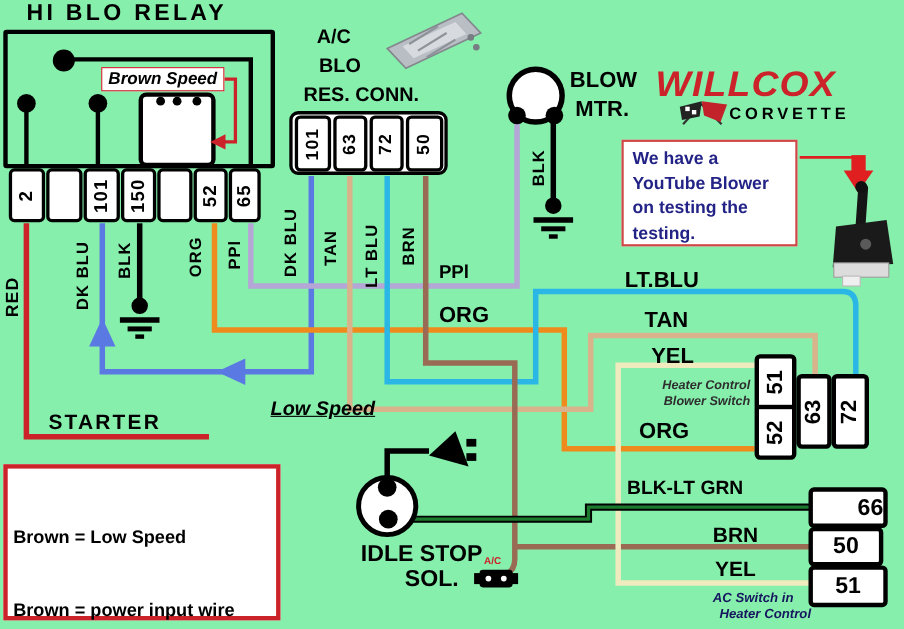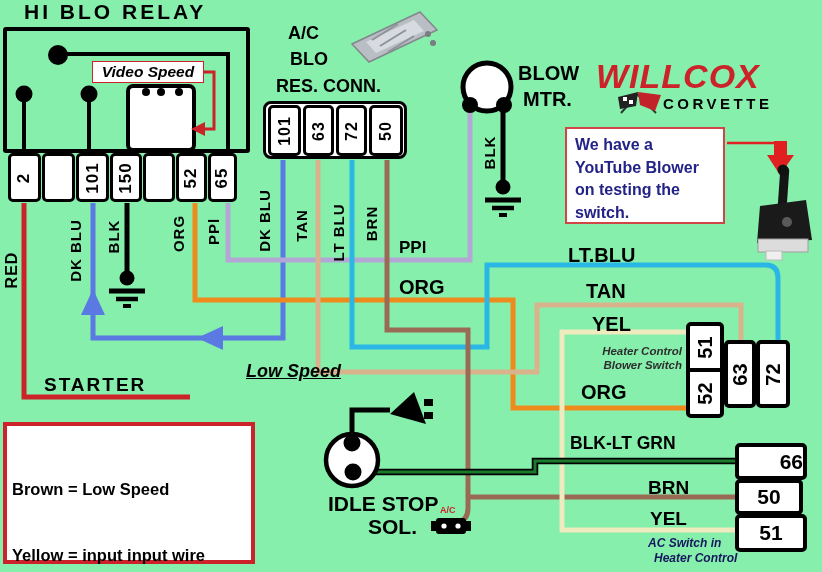--- a/index.html
+++ b/index.html
@@ -146,21 +146,21 @@
       <circle cx="783" cy="170" r="5.5" fill="#111"></circle>
       <polygon points="760,206 806,200 812,240 757,243" fill="#1a1a1a"></polygon>
       <circle cx="787" cy="222" r="5" fill="#5a5a5a"></circle>
       <rect x="758" y="239" width="50" height="13" fill="#dcdcdc" stroke="#9e9e9e"></rect>
       <rect x="766" y="251" width="16" height="9" fill="#efefef" stroke="#bbb"></rect>
     </g>
   </svg>
 
   <div class="lbl" style="left:24px;top:0px;font-size:21px;letter-spacing:3px;">HI BLO RELAY</div>
   <div class="box-outline" style="left:3px;top:27px;width:239px;height:118px;"></div>
-  <div class="hs-box" style="left:92px;top:61px;width:110px;height:20px;">Video Speed</div>
+  <div class="hs-box" style="left:92px;top:61px;width:110px;height:20px;">Brown Speed</div>
 
   <div class="term" style="left:8px;top:153px;width:27px;height:43px;">
       <span>2</span>
     </div>
   <div class="term" style="left:42px;top:153px;width:27px;height:43px;">
       <span></span>
     </div>
   <div class="term" style="left:76px;top:153px;width:27px;height:43px;">
       <span>101</span>
     </div>
@@ -231,21 +231,21 @@
       <span>BLK</span>
     </div>
 
   <div id="logo-main">WILLCOX</div>
   <div id="logo-sub">CORVETTE</div>
 
   <div id="notebox">
     <div>We have a</div>
     <div>YouTube Blower</div>
     <div>on testing the</div>
-    <div>switch.</div>
+    <div>testing.</div>
   </div>
 
   <div class="lbl" style="left:399px;top:238px;font-size:17px;">PPl</div>
   <div class="lbl" style="left:399px;top:276px;font-size:20px;">ORG</div>
   <div class="lbl" style="left:568px;top:244px;font-size:20px;">LT.BLU</div>
   <div class="lbl" style="left:586px;top:280px;font-size:20px;">TAN</div>
   <div class="lbl" style="left:592px;top:313px;font-size:20px;">YEL</div>
   <div class="lbl" style="left:581px;top:381px;font-size:20px;">ORG</div>
   <div class="lbl" style="left:246px;top:361px;font-size:18px;font-style:italic;text-decoration:underline;">Low Speed</div>
   <div class="lbl" style="left:570px;top:433px;font-size:17.5px;">BLK-LT GRN</div>
@@ -284,20 +284,20 @@
   <div class="acbox" style="left:735px;top:514px;width:64px;height:30px;">
       <span>51</span>
     </div>
   <div class="caption" style="left:648px;top:536px;width:90px;font-size:12px;color:#16165e;">
     <div>AC Switch in</div>
     <div style="padding-left:6px;">Heater Control</div>
   </div>
 
   <div id="legend">
     <div>Brown = Low Speed</div>
-    <div>Yellow = input input wire</div>
+    <div>Brown = power input wire</div>
     
     
     
     
   </div>
 
 </div>
 
 </body></html>

